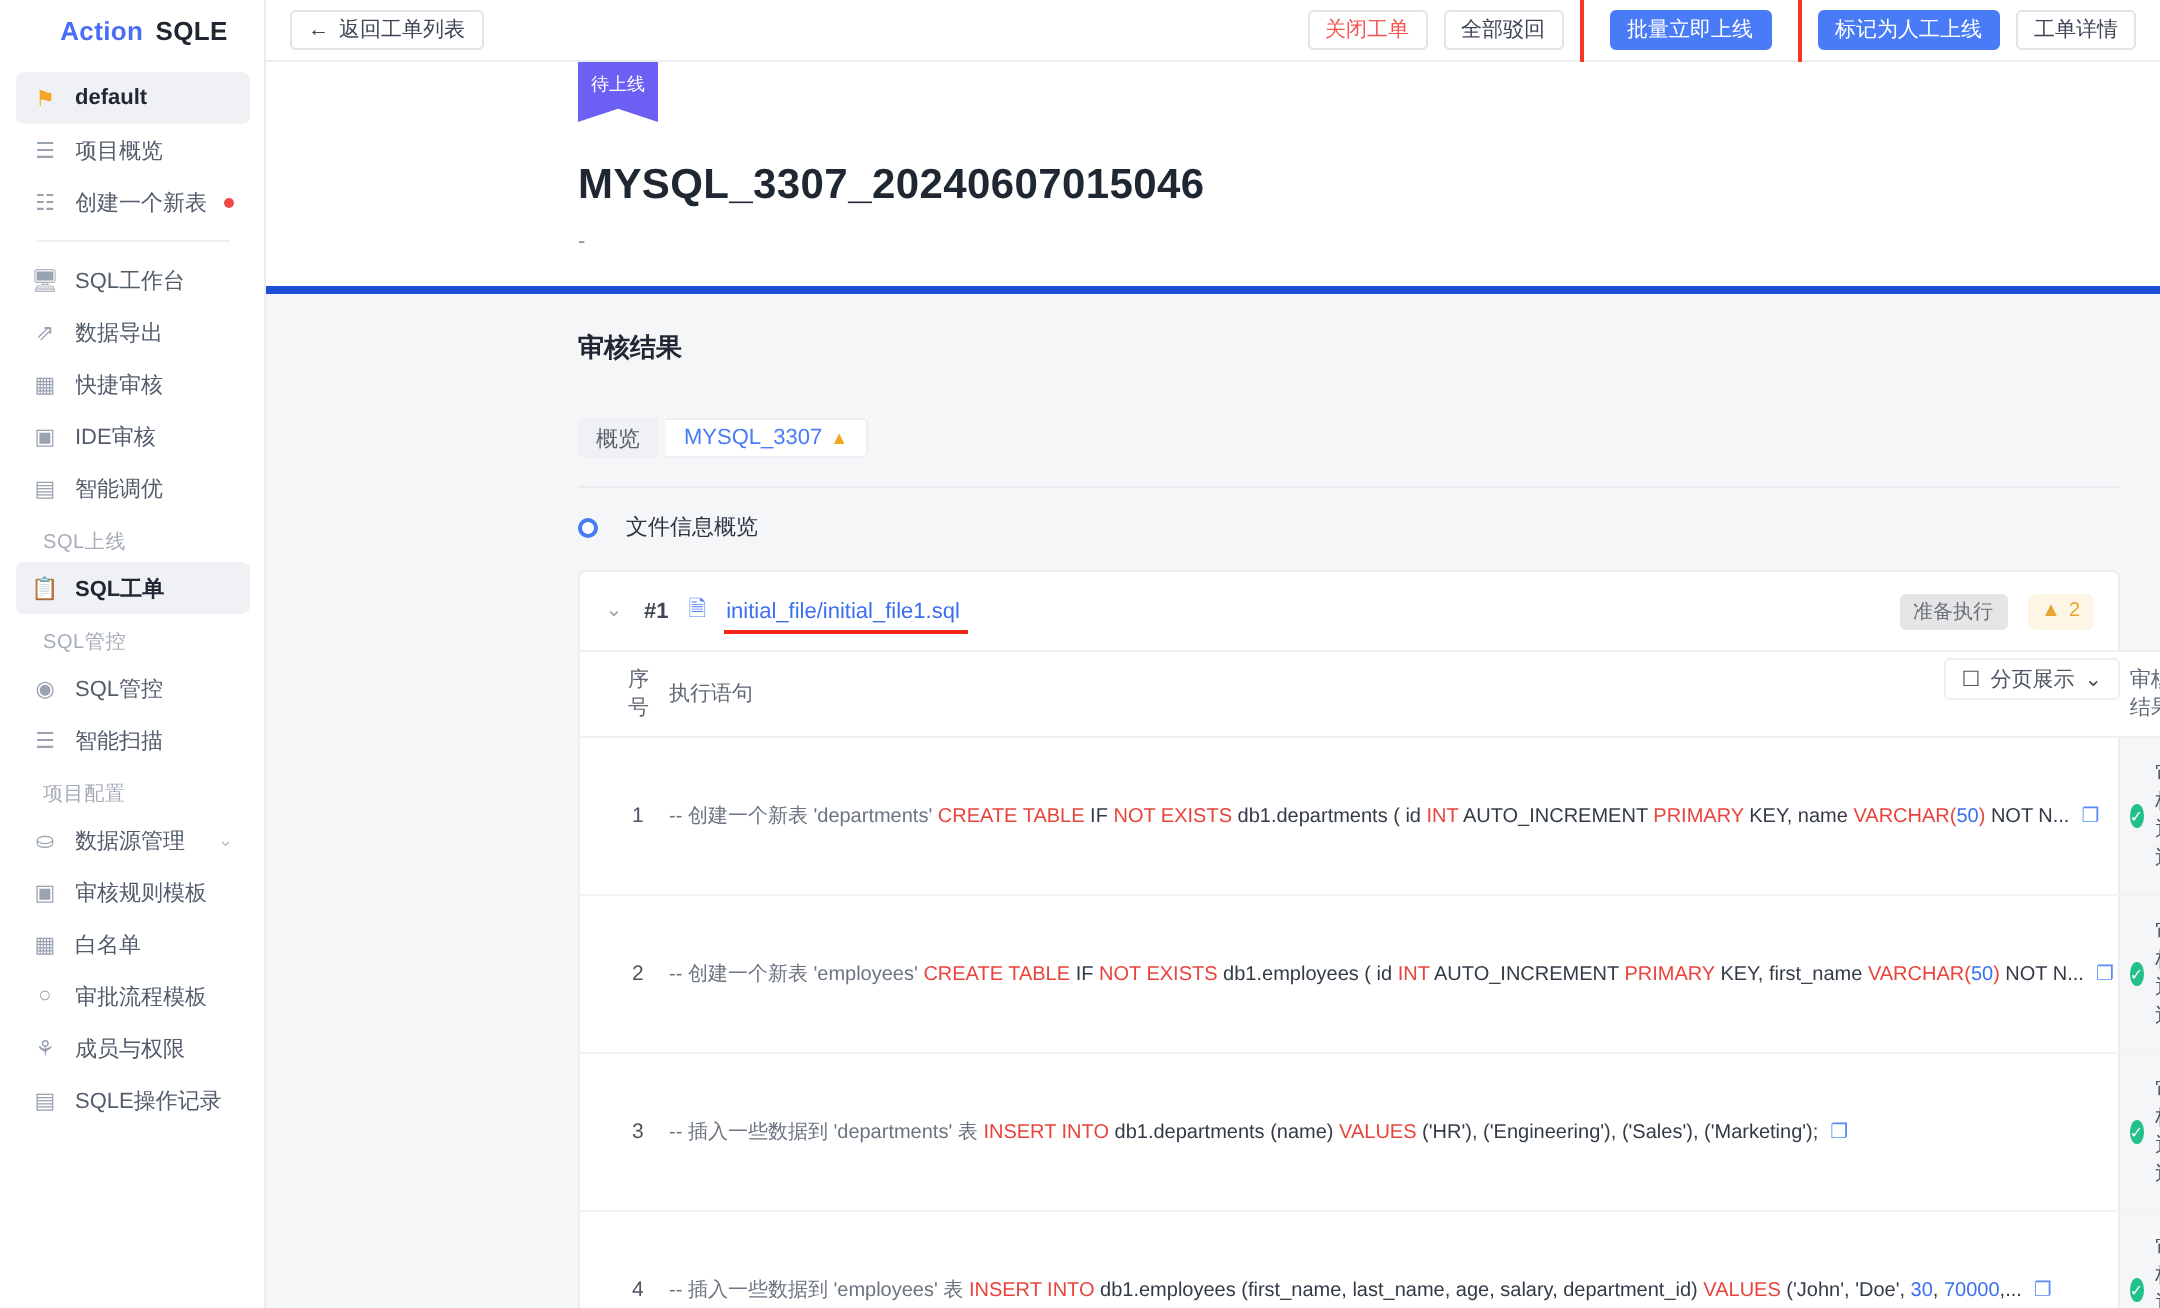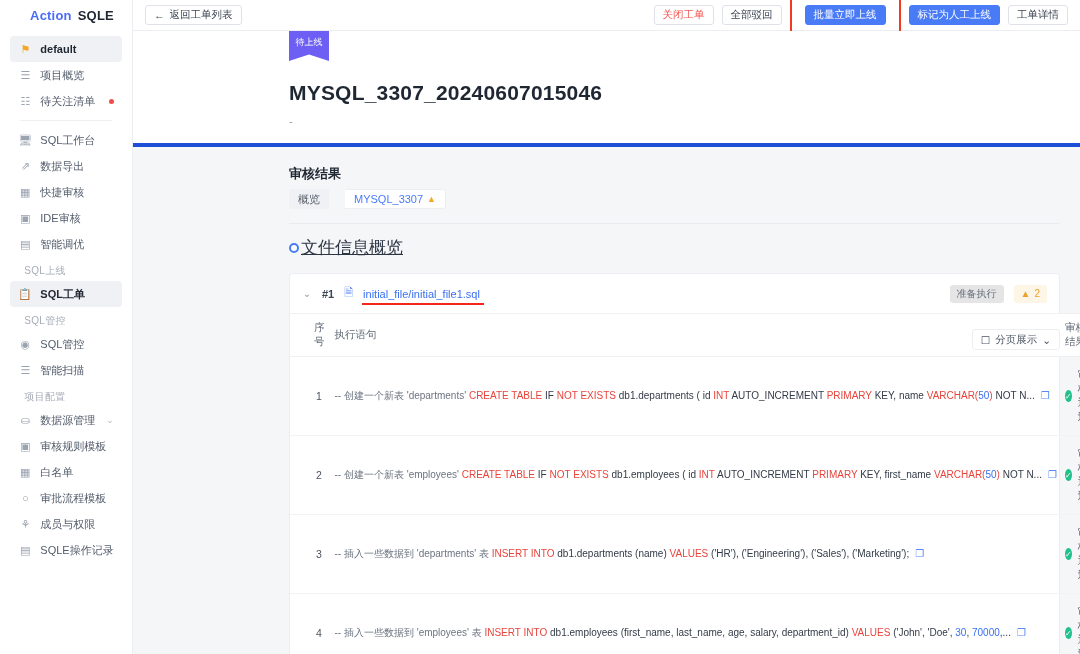--- a/index.html
+++ b/index.html
@@ -83,42 +83,42 @@
   }
   .hero h1 {
     font-size:21px; font-weight:bold; color:#1f2733;
     padding:50px 0 0 156px; letter-spacing:.2px;
   }
   .hero .sub { padding:10px 0 0 156px; color:#8d95a1; font-size:11px; }
 
   .section { padding:18px 0 0 156px; }
   .section h2 { font-size:13px; font-weight:bold; color:#1f2733; }
 
-  .tabs { display:flex; gap:16px; margin-top:6px; }
+  .tabs { display:flex; gap:4px; margin-top:26px; }
   .tab {
     height:20px; padding:0 9px; font-size:11px; color:#5b636f;
     background:#f0f1f4; border-radius:3px 0 0 3px;
     display:flex; align-items:center;
   }
   .tab.sel {
     background:#fff; color:#4a7bf7; border-radius:0 3px 3px 0;
     gap:4px; border:1px solid #eceef1; border-left:none;
   }
   .warn-tri { color:#f5a623; font-size:9px; }
 
   .pagectl {
     position:absolute; right:20px; top:182px;
     height:21px; padding:0 8px; background:#fff; border:1px solid #eceef1;
     border-radius:3px; display:flex; align-items:center; gap:5px;
     font-size:10.5px; color:#4b5462;
   }
 
   .divider { height:1px; background:#e9ebee; margin:14px 20px 0 156px; }
 
-  .fileinfo { padding:12px 0 0 156px; display:flex; align-items:center; gap:2px; font-size:17px; color:#2c3544;text-decoration:underline; }
+  .fileinfo { padding:12px 0 0 156px; display:flex; align-items:center; gap:14px; font-size:11px; color:#2c3544; }
   .bullet { width:10px;height:10px;border-radius:50%;border:2px solid #4a7bf7; background:#fff; display:inline-block; }
 
   .card {
     margin:14px 20px 0 156px; background:#fff;
     border:1px solid #ecedf0; border-radius:4px;
   }
   .cardhead {
     display:flex; align-items:center; gap:10px;
     padding:10px 12px; position:relative;
   }
@@ -181,21 +181,21 @@
         <span class="lbl">default</span>
       </div>
 
       <div class="navitem">
         <span class="ic">☰</span>
         <span class="lbl">项目概览</span>
       </div>
 
       <div class="navitem">
         <span class="ic">☷</span>
-        <span class="lbl">待关注清单</span>
+        <span class="lbl">创建一个新表</span>
         <span class="dot"></span>
       </div>
 
       <div class="sep"></div>
 
       <div class="navitem">
         <span class="ic">🖥</span>
         <span class="lbl">SQL工作台</span>
       </div>
       <div class="navitem">

